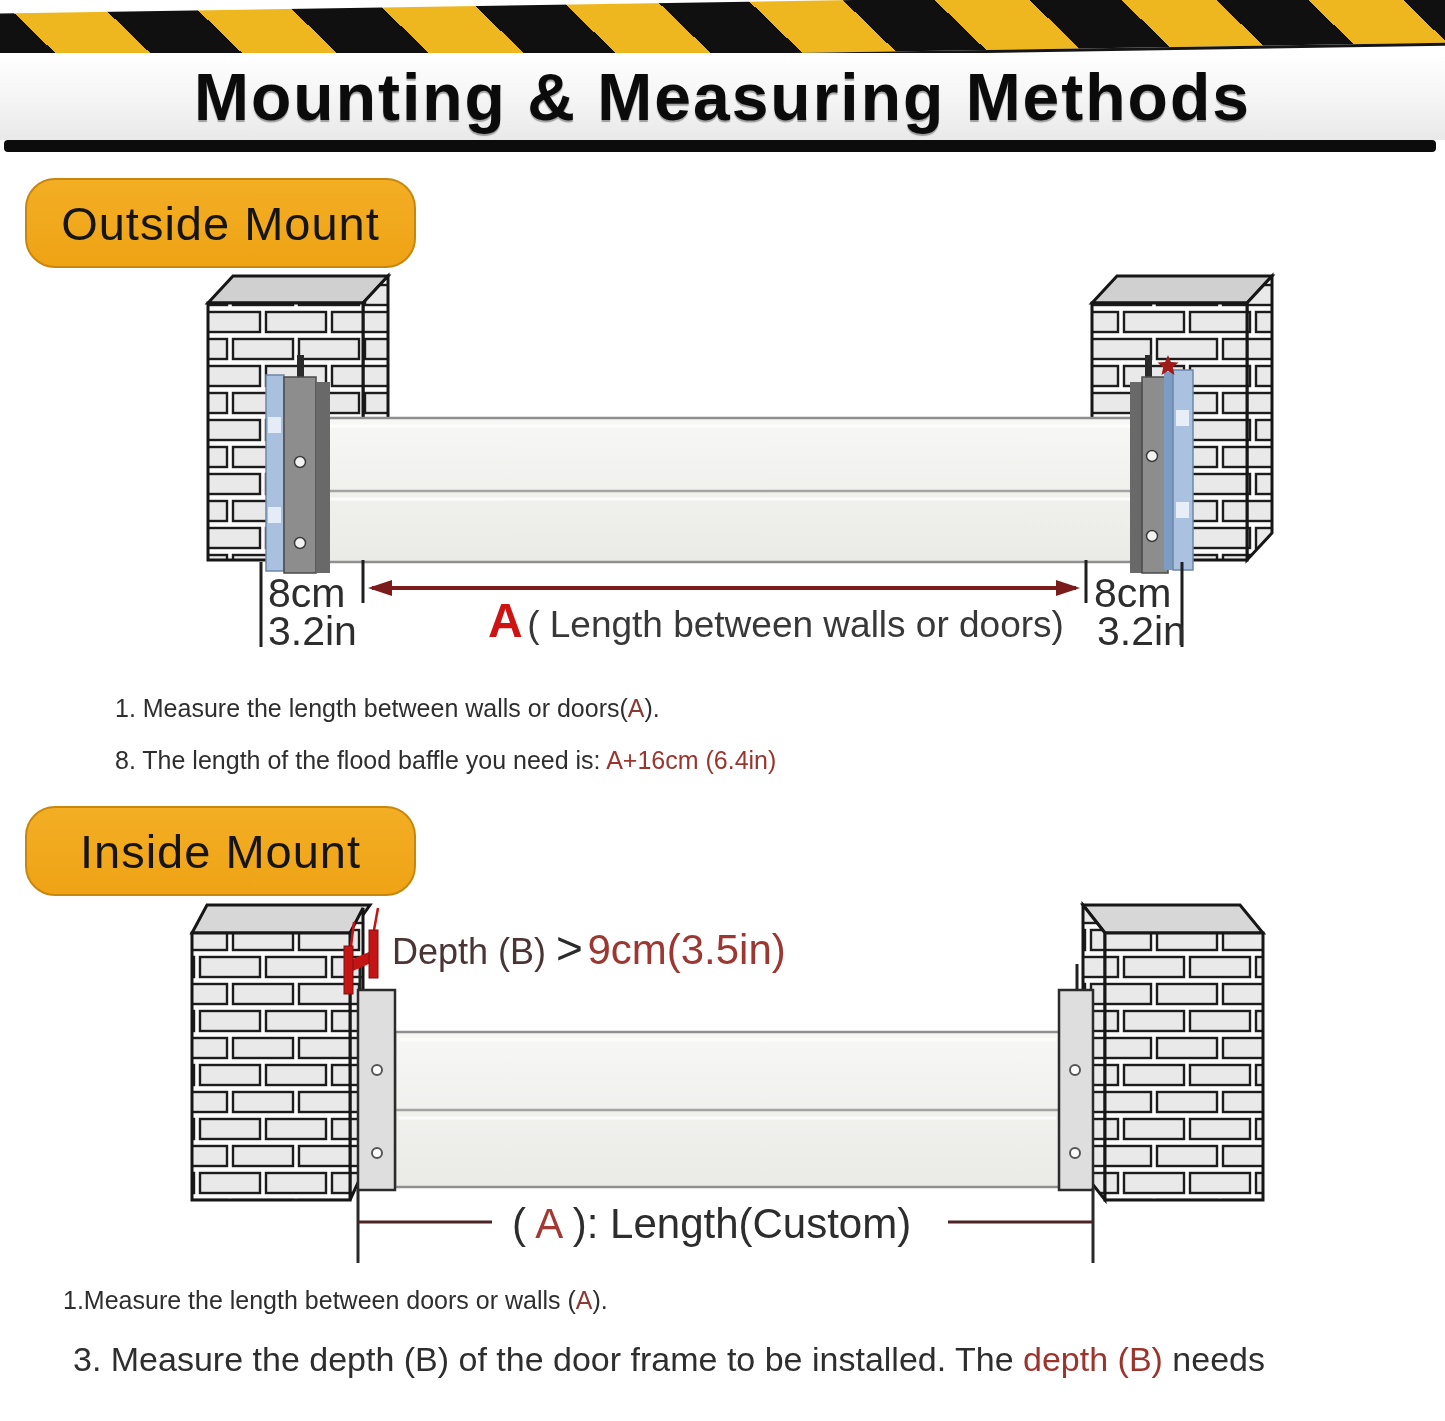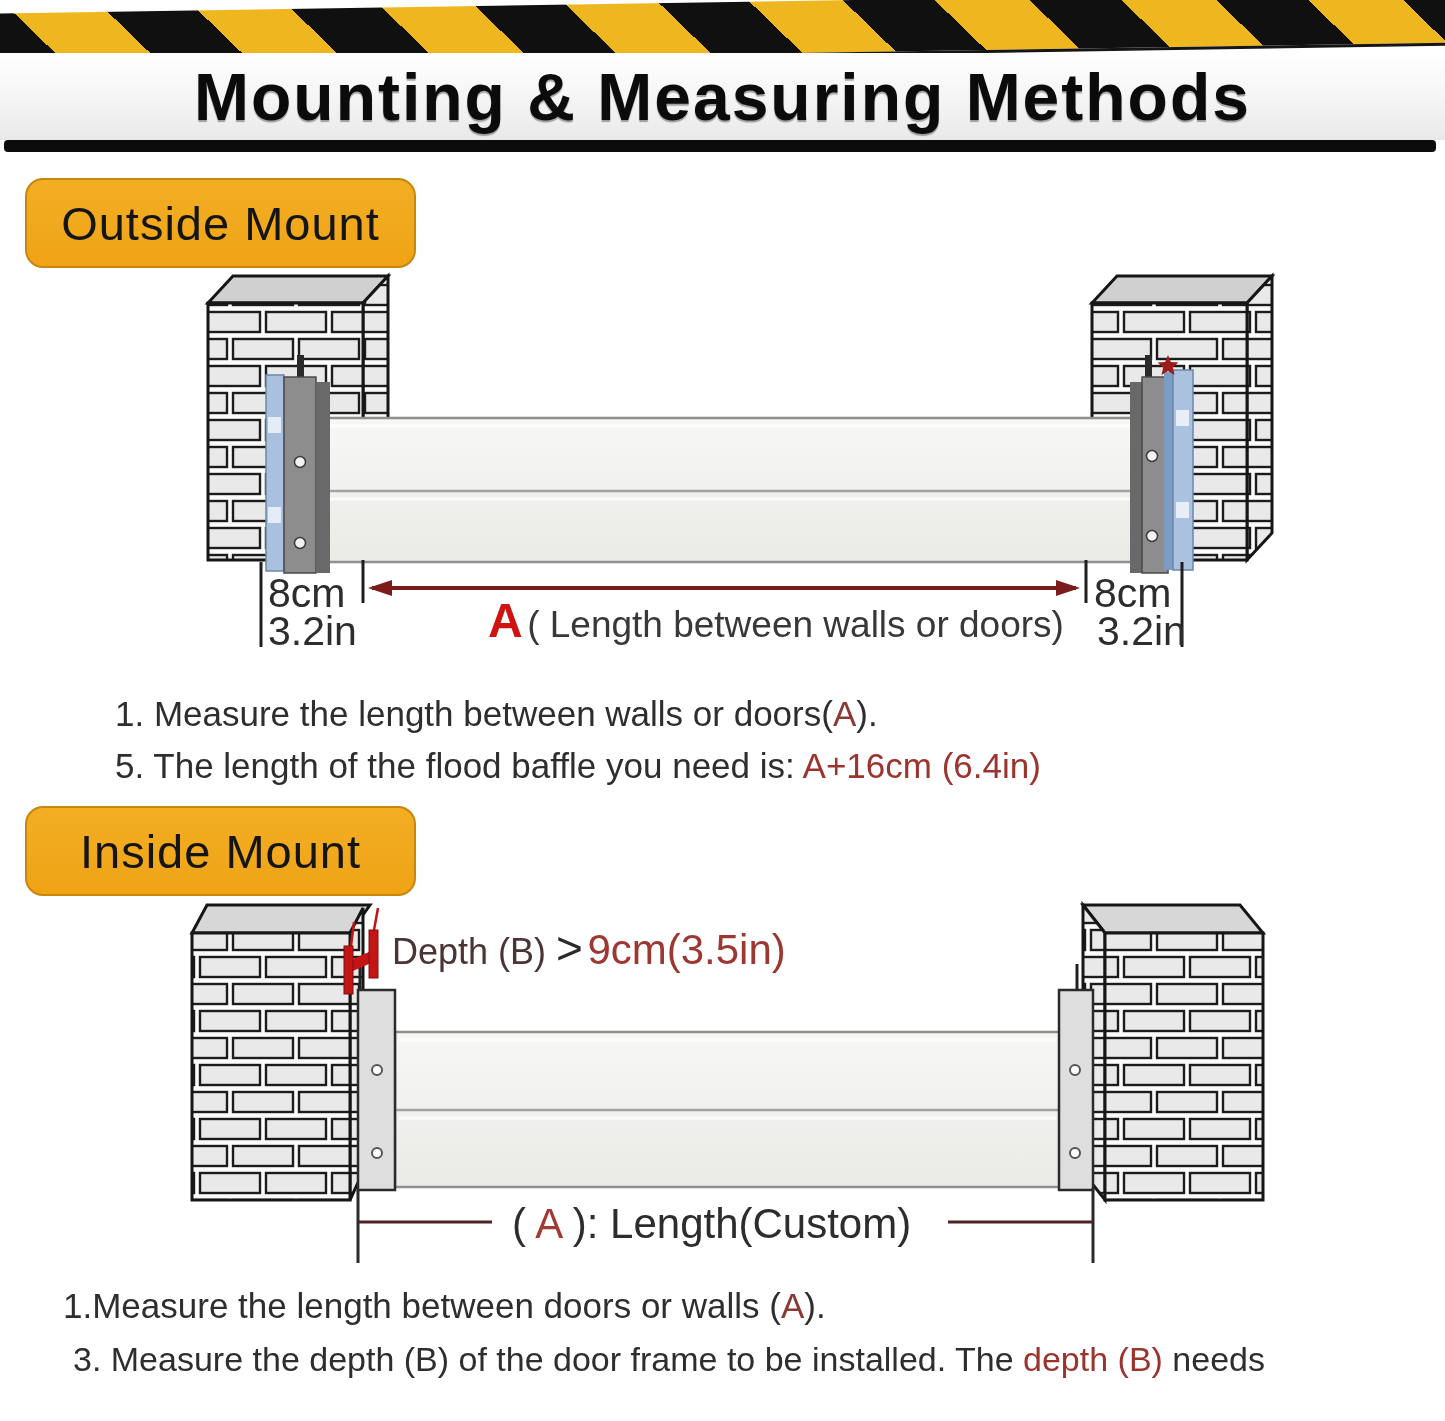--- a/index.html
+++ b/index.html
@@ -16,33 +16,33 @@
                 background:linear-gradient(180deg,#ffffff 0%,#f4f4f4 55%,#e9e9e9 100%);
                 display:flex; align-items:center; justify-content:center; }
   .title-band h1 { margin:0; font-size:66px; font-weight:bold; color:#0b0b0b; letter-spacing:2px;
                    text-shadow:0 2px 1px rgba(60,60,60,.45); }
   .black-bar { position:absolute; top:140px; left:4px; width:1432px; height:12px;
                background:#0c0c0c; border-radius:4px; }
 
   
   .badge { position:absolute; left:25px; width:387px; height:86px;
            background:linear-gradient(180deg,#f3ae24 0%,#efa315 100%);
-           border:2px solid #c8860d; border-radius:18px;
+           border:2px solid #c8860d; border-radius:30px;
            display:flex; align-items:center; justify-content:center;
            font-size:47px; color:#151515; letter-spacing:1px; }
   .badge-outside { top:178px; }
   .badge-inside  { top:806px;justify-content:center; }
 
   
   .d1 { position:absolute; top:255px; left:0; width:1445px; height:430px; }
   .d2 { position:absolute; top:900px; left:0; width:1445px; height:385px; }
   svg { font-family:"Liberation Sans", sans-serif; }
 
   
-  .step { position:absolute; margin:0; font-size:35px; color:#2e2e2e; white-space:nowrap; }
+  .step { position:absolute; margin:0; font-size:25px; color:#2e2e2e; white-space:nowrap; }
   .s1a { left:115px; top:694px; }
   .s1b { left:115px; top:746px; }
   .s2a { left:63px;  top:1286px; }
   .s2b { left:73px;  top:1340px; font-size:34px; }
   .s2c { left:62px;  top:1380px; font-size:34px; }
   .red-val  { color:#9c342e; }
   .a-accent { color:#8a3a33; }
 </style>
 </head>
 <body>
@@ -136,21 +136,21 @@
     <text x="1094" y="352" font-size="41" fill="#2d2d2d">8cm</text>
     <text x="1097" y="390" font-size="41" fill="#2d2d2d">3.2in</text>
 
     <text x="488" y="382">
       <tspan font-size="48" font-weight="bold" fill="#cf1212">A</tspan>
       <tspan font-size="37" fill="#383838">( Length between walls or doors)</tspan>
     </text>
   </svg>
 
   <p class="step s1a"><span>1. Measure the length between walls or doors(</span><span class="a-accent">A</span><span>).</span></p>
-  <p class="step s1b"><span>5. The length of the flood baffle you need is: </span><span class="red-val">A+16cm (6.4in)</span></p>
+  <p class="step s1b"><span>8. The length of the flood baffle you need is: </span><span class="red-val">A+16cm (6.4in)</span></p>
 
   <div class="badge badge-inside">
     <span>Inside Mount</span>
   </div>
 
   <svg class="d2" viewBox="0 0 1445 385">
 
     <g>
       <polygon points="192,33 207,5 370,5 350,33" fill="#d7d7d7" stroke="#161616" stroke-width="3"></polygon>
       <polygon points="350,33 363,8 363,272 350,300" fill="url(#brick)" stroke="#161616" stroke-width="3"></polygon>

